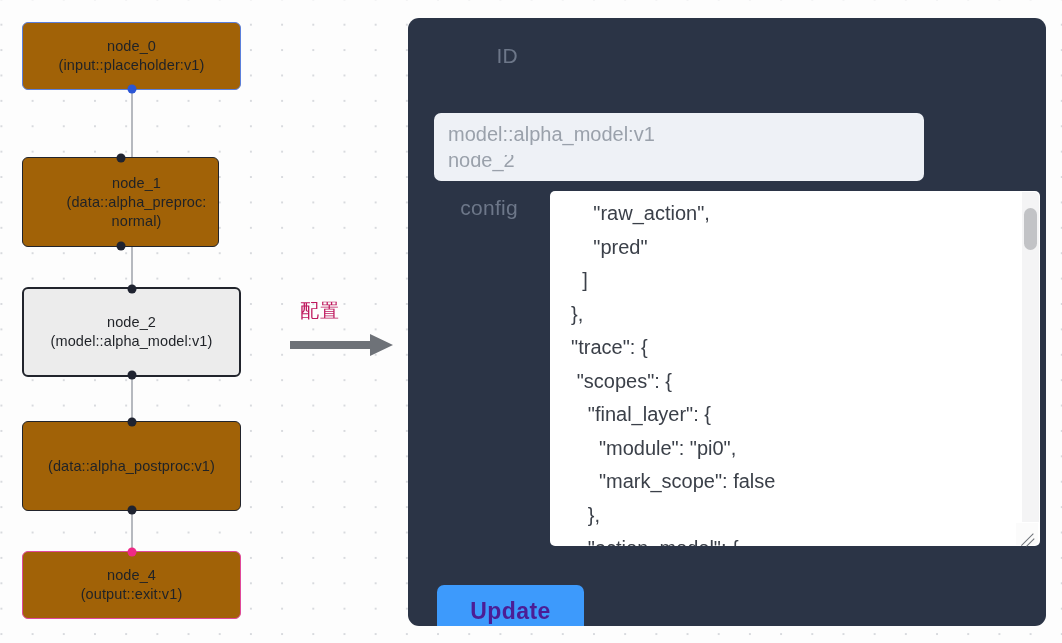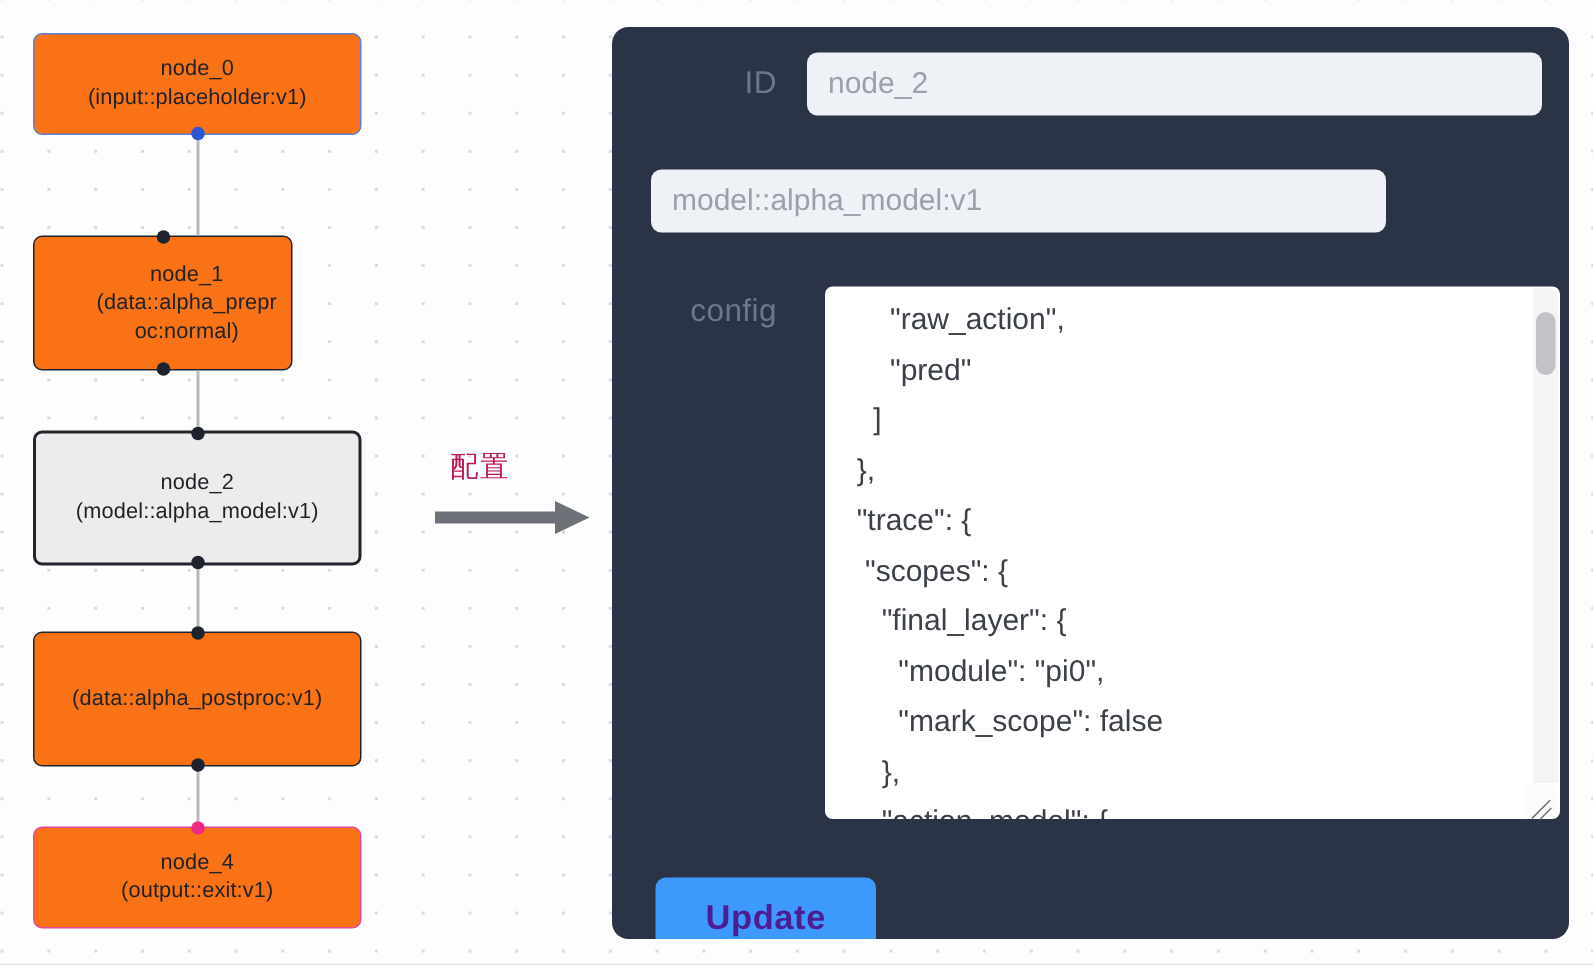--- a/index.html
+++ b/index.html
@@ -26,21 +26,21 @@
     background-color: #fdfdfd;
     background-image: radial-gradient(#d8dade 1.1px, transparent 1.2px);
     background-size: 31.2px 25.4px;
     background-position: 17px 12px;
   }
 
   
   .node {
     position: absolute;
     box-sizing: border-box;
-    background: #f97316;
+    background: #a16207;
     border: 1.6px solid #21242c;
     border-radius: 6px;
     display: flex;
     align-items: center;
     justify-content: center;
     text-align: center;
     color: #1f2227;
     font-size: 14.5px;
     line-height: 19px;
     letter-spacing: .1px;
@@ -221,21 +221,21 @@
   <div class="edge" style="left:131px; top:511px; height:40px;"></div>
 
   <div class="node is-input" style="left:22px; top:22px; width:219px; height:68px;">
     <span>
       <span class="nlabel">node_0</span>
       <span class="nlabel">(input::placeholder:v1)</span>
     </span>
     <span class="handle blue h-bottom"></span>
   </div>
 
-  <div class="node" style="left:22px; top:157px; width:173px; height:90px;padding-left:41px;">
+  <div class="node" style="left:22px; top:157px; width:197px; height:90px;padding-left:41px;">
     <span>
       <span class="nlabel">node_1</span>
       <span class="nlabel">(data::alpha_preproc:normal)</span>
     </span>
     <span class="handle h-top"></span>
     <span class="handle h-bottom"></span>
   </div>
 
   <div class="node is-selected" style="left:22px; top:287px; width:219px; height:90px;">
     <span>
@@ -266,21 +266,21 @@
     <div class="annot-text" style="left:10px; top:0;">配置</div>
     <div class="annot-arrow" style="left:0; top:36px;">
       <svg width="104" height="22" viewBox="0 0 104 22" xmlns="http://www.w3.org/2000/svg">
         <path d="M0 7 L80 7 L80 0 L103 11 L80 22 L80 15 L0 15 Z" fill="#6e7278"></path>
       </svg>
     </div>
   </div>
 
   <div class="panel">
 
-    <div class="form-row" style="left:26px; top:17px;">
+    <div class="form-row" style="left:26px; top:17px;flex-direction:column;">
       <div class="f-label">ID</div>
       <input class="f-input" type="text" value="node_2" style="">
     </div>
 
     <div class="form-row" style="left:26px; top:95px;">
       <input class="f-input" type="text" value="model::alpha_model:v1" style="">
     </div>
 
     <div class="form-row" style="left:26px; top:173px;gap:12px;">
       <div class="f-label top">config</div>

